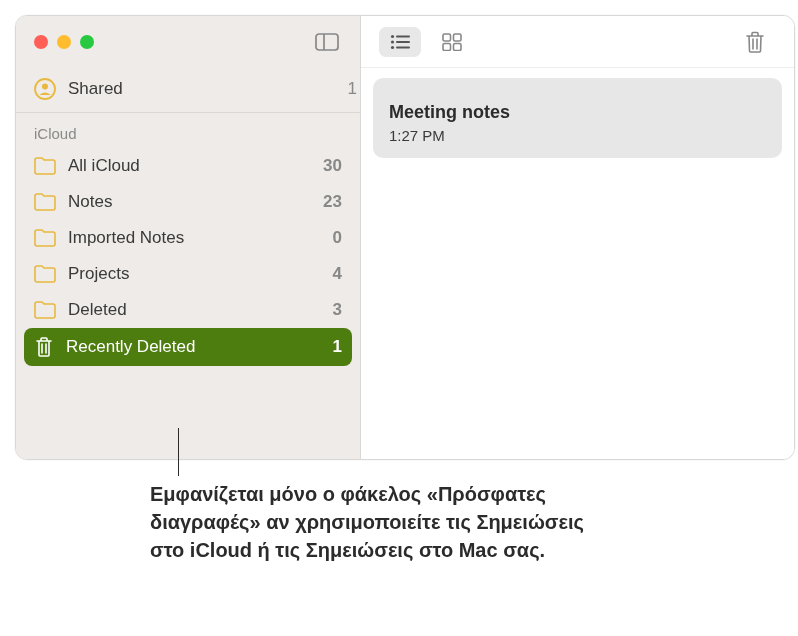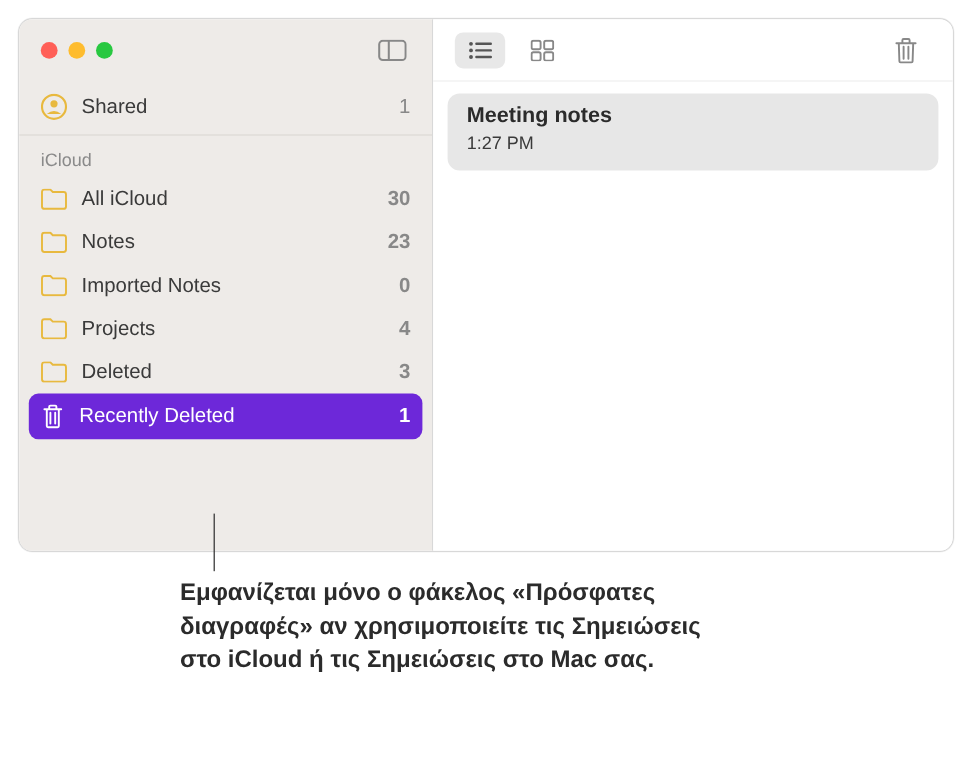--- a/index.html
+++ b/index.html
@@ -36,21 +36,21 @@
 .tl-max { background: #28c840; }
 .sidebar-toggle {
   margin-left: auto;
   width: 30px; height: 22px;
   display: flex; align-items: center; justify-content: center;
   color: #888;
 }
 .shared-row {
   display: flex;
   align-items: center;
-  padding: 10px 18px 12px 18px;
+  padding: 10px 3px 12px 18px;
   gap: 12px;
   font-size: 17px;
   color: #3a3a3a;
   border-bottom: 1px solid #dcd9d5;
 }
 .shared-row .count { margin-left: auto; color: #888; font-size: 17px; }
 .section-header {
   font-size: 15px;
   color: #8a8a8a;
   padding: 12px 18px 6px 18px;
@@ -60,21 +60,21 @@
   display: flex;
   align-items: center;
   padding: 8px 18px;
   gap: 12px;
   font-size: 17px;
   color: #3a3a3a;
   cursor: default;
 }
 .folder-row .count { margin-left: auto; color: #888; font-size: 17px; font-weight: bold; }
 .folder-row.selected {
-  background: #6d28d9;
+  background: #4d7c0f;
   color: #fff;
   border-radius: 8px;
   margin: 0 8px;
   padding: 8px 10px;
 }
 .folder-row.selected .count { color: #fff; }
 .folder-icon { width: 22px; height: 18px; }
 .trash-icon { width: 20px; height: 22px; }
 .main {
   flex: 1;
@@ -104,21 +104,21 @@
 .notice {
   padding: 16px 22px 18px 22px;
   text-align: center;
   color: #929292;
   font-size: 16px;
   line-height: 1.4;
   border-bottom: 1px solid #eee;
 }
 .note-item {
   margin: 10px 12px;
-  padding: 8px 16px 14px 16px;
+  padding: 24px 16px 14px 16px;
   background: #e7e7e7;
   border-radius: 10px;
 }
 .note-title {
   font-weight: 700;
   font-size: 18px;
   color: #2b2b2b;
   margin-bottom: 4px;
 }
 .note-sub {

